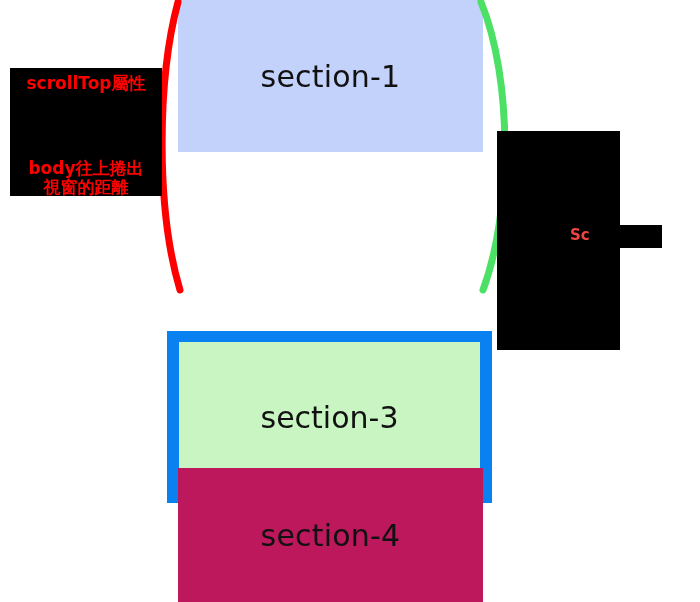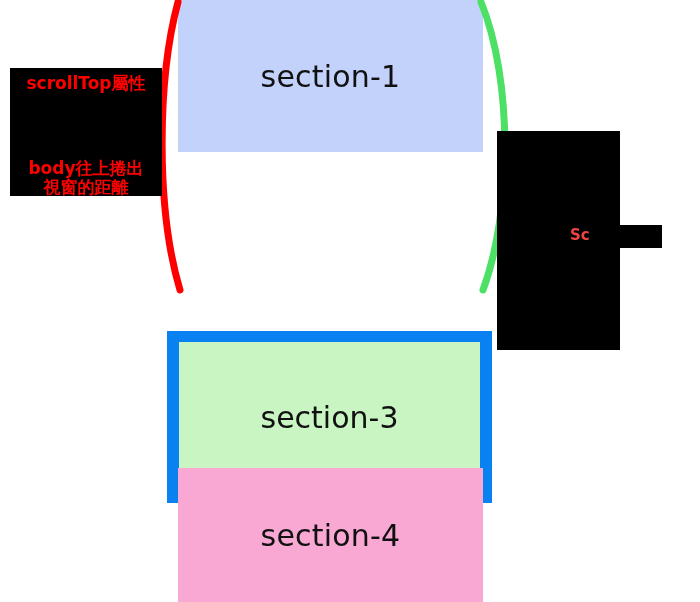--- a/index.html
+++ b/index.html
@@ -14,21 +14,21 @@
   
   .section{
     position:absolute;
     left:178px;width:305px;
     display:flex;align-items:center;justify-content:center;
     font-size:30px;color:#111111;letter-spacing:.2px;
     box-sizing:border-box;
   }
   #sec1{top:0px;height:152px;background:#c3d2fb;}
   #sec2{top:152px;height:139px;background:#f0c4fb;}
-  #sec4{top:468px;height:134px;background:#f9a8d4;}
+  #sec4{top:468px;height:134px;background:#be185d;}
 
   
   #win-frame{
     position:absolute;left:167px;top:291px;
     width:325px;height:172px;
     background:#0a81f0;
     box-sizing:border-box;
     padding:11px 12px;
     margin-top:40px;
   }

